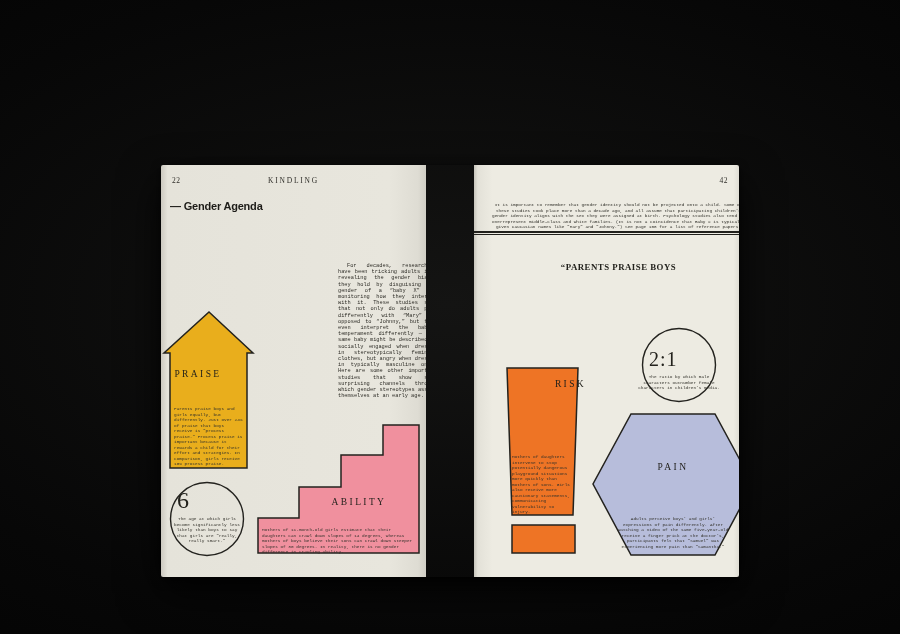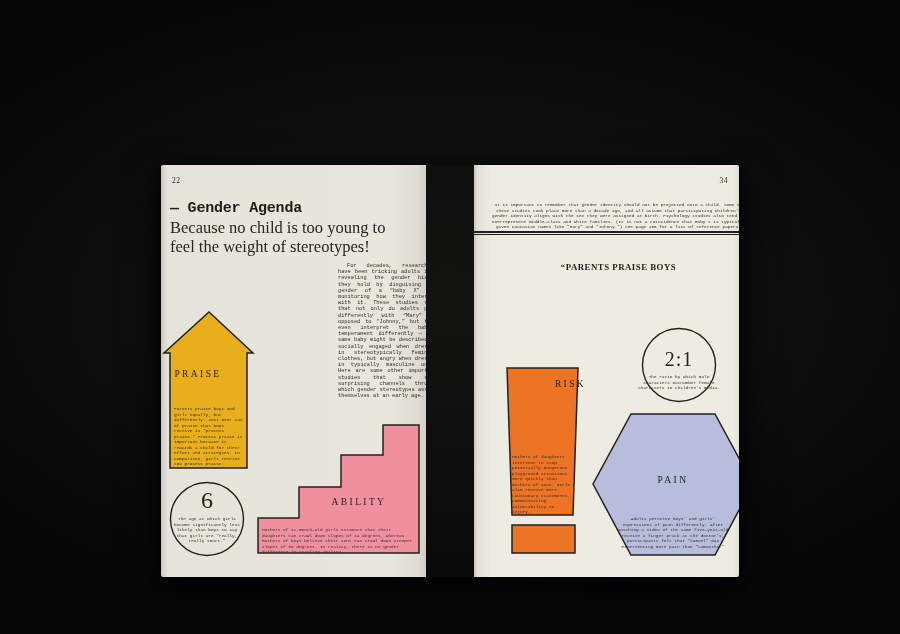--- a/index.html
+++ b/index.html
@@ -11,94 +11,91 @@
   .page { position:relative; width:289px; height:412px; overflow:hidden; }
   .page-left  { background: linear-gradient(to right,#ccc9c0 0%,#e5e3da 2.5%,#e8e6dd 86%,#dedcd3 97%,#d0cec5 100%); border-radius:2px 0 0 2px; }
   .page-right { background: linear-gradient(to right,#c7c5bc 0%,#e3e1d8 1.4%,#edebe2 7%,#edebe2 98%,#dfddd4 100%); border-radius:0 2px 2px 0; }
 
   .running-head { position:absolute; top:11px; left:0; width:100%; text-align:center;
                   font-size:7.5px; letter-spacing:1.8px; color:#2e2d28; }
   .folio { position:absolute; top:11px; font-size:7.5px; letter-spacing:.5px; color:#2e2d28; }
   .folio-left { left:11px; } .folio-right { right:11px; }
 
   .kicker { position:absolute; left:9px; top:35px; margin:0;
-            font-family:Liberation Mono, monospace; font-weight:700; font-size:15px;
+            font-family:Liberation Sans, sans-serif; font-weight:700; font-size:11px;
             letter-spacing:-.2px; color:#1d1c18; }
   .headline { position:absolute; left:9px; top:53px; margin:0; font-weight:400;
               font-size:16.5px; line-height:19px; color:#26251f; }
 
   .mono { font-family:"Liberation Mono", monospace; }
   .intro { position:absolute; left:177px; top:98px; width:99px; margin:0;
            font-size:5.3px; line-height:6.2px; color:#2c2b25; text-align:justify; text-indent:9px; }
 
   .shapes { position:absolute; left:0; top:0; width:289px; height:412px; }
   .shapes polygon, .shapes circle, .shapes rect { stroke:#23221e; }
 
   .shape-label { position:absolute; font-size:9.5px; letter-spacing:2.4px; color:#201f1a; text-align:center; }
   .tiny { position:absolute; font-size:4.4px; line-height:5.5px; color:#33322b; }
   .tc { text-align:center; }
-  .stat-number { position:absolute; text-align:center; color:#23221d; }
+  .stat-number { position:absolute; color:#23221d; }
 
   
   .praise-label   { left:9px;  top:204px; width:56px; }
   .praise-caption { left:13px; top:241px; width:70px; }
   .six-number     { left:16px; top:323px; width:60px; font-size:24px; line-height:24px; }
   .six-caption    { left:12px; top:351px; width:68px; }
   .ability-label  { left:140px; top:332px; width:116px; }
   .ability-caption{ left:101px; top:362px; width:154px; }
 
   
   .disclaimer { position:absolute; left:14px; top:37px; width:261px; text-align:center;
                 font-size:4.4px; line-height:5.6px; color:#2f2e28; }
   .rule-double { position:absolute; left:0; top:66px; width:289px; height:4px;
                  border-top:2.2px solid #21201c; border-bottom:1px solid #21201c; box-sizing:border-box; }
   .pull-quote { position:absolute; left:15px; top:97px; width:259px; text-align:center;
                 font-weight:700; font-size:8.8px; line-height:10.5px; letter-spacing:.5px; color:#23221d;font-family:Liberation Serif, serif; }
   .risk-label   { left:33px;  top:214px; width:71px;margin-left:28px; }
   .risk-caption { left:38px;  top:289px; width:62px; }
   .ratio-number { left:175px; top:184px; width:60px; font-size:20px; line-height:21px; letter-spacing:1px; }
   .ratio-caption{ left:164px; top:209px; width:82px; }
-  .pain-label   { left:139px; top:310px; width:120px; }
+  .pain-label   { left:139px; top:297px; width:120px; }
   .pain-caption { left:143px; top:351px; width:112px; }
 </style>
 </head>
 <body>
 
 <div class="stage">
   <div class="spread">
 
     <section class="page page-left">
       <div class="folio folio-left">22</div>
+      <div class="running-head">KINDLING</div>
 
       <div class="kicker">— Gender Agenda</div>
-      <div class="headline">
-        <div>Because no child is too young to</div>
-        <div>feel the weight of stereotypes!</div>
-      </div>
 
       <p class="intro mono">For decades, researchers have been tricking adults into revealing the gender biases they hold by disguising the gender of a “baby X” and monitoring how they interact with it. These studies show that not only do adults play differently with “Mary” as opposed to “Johnny,” but they even interpret the baby’s temperament differently — the same baby might be described as socially engaged when dressed in stereotypically feminine clothes, but angry when dressed in typically masculine ones. Here are some other important studies that show some surprising channels through which gender stereotypes assert themselves at an early age. ■</p>
 
       <svg class="shapes" viewBox="0 0 289 412">
         <polygon points="48,147 92,188 86,188 86,303 9,303 9,188 3,188" fill="#e9ae1c" stroke-width="1.5"></polygon>
         <polygon points="97,388 97,353 138,353 138,322 180,322 180,290 222,290 222,260 258,260 258,388" fill="#f0909e" stroke-width="1.5"></polygon>
         <circle cx="46" cy="354" r="36.5" fill="none" stroke-width="1.4"></circle>
       </svg>
 
       <div class="shape-label praise-label">PRAISE</div>
       <div class="tiny mono praise-caption">Parents praise boys and girls equally, but differently. Just over 24% of praise that boys receive is “process praise.” Process praise is important because it rewards a child for their effort and strategies. In comparison, girls receive 10% process praise.</div>
 
       <div class="stat-number six-number">6</div>
       <div class="tiny mono tc six-caption">The age at which girls become significantly less likely than boys to say that girls are “really, really smart.”</div>
 
       <div class="shape-label ability-label">ABILITY</div>
       <div class="tiny mono ability-caption">Mothers of 11-month-old girls estimate that their daughters can crawl down slopes of 14 degrees, whereas mothers of boys believe their sons can crawl down steeper slopes of 30 degrees. In reality, there is no gender difference in crawling ability.</div>
     </section>
 
     <section class="page page-right">
-      <div class="folio folio-right">34</div>
+      <div class="folio folio-right">42</div>
 
       <div class="disclaimer mono">It is important to remember that gender identity should not be projected onto a child. Some of these studies took place more than a decade ago, and all assume that participating children’s gender identity aligns with the sex they were assigned at birth. Psychology studies also tend to overrepresent middle-class and white families. (It is not a coincidence that Baby X is typically given Caucasian names like “Mary” and “Johnny.”) See page 108 for a list of reference papers.</div>
       <div class="rule-double"></div>
 
       <div class="pull-quote">
         <div>“PARENTS PRAISE BOYS</div>
       </div>
 
       <svg class="shapes" viewBox="0 0 289 412">
         <polygon points="33,203 104,203 99,350 38,350" fill="#ee7425" stroke-width="1.5"></polygon>

